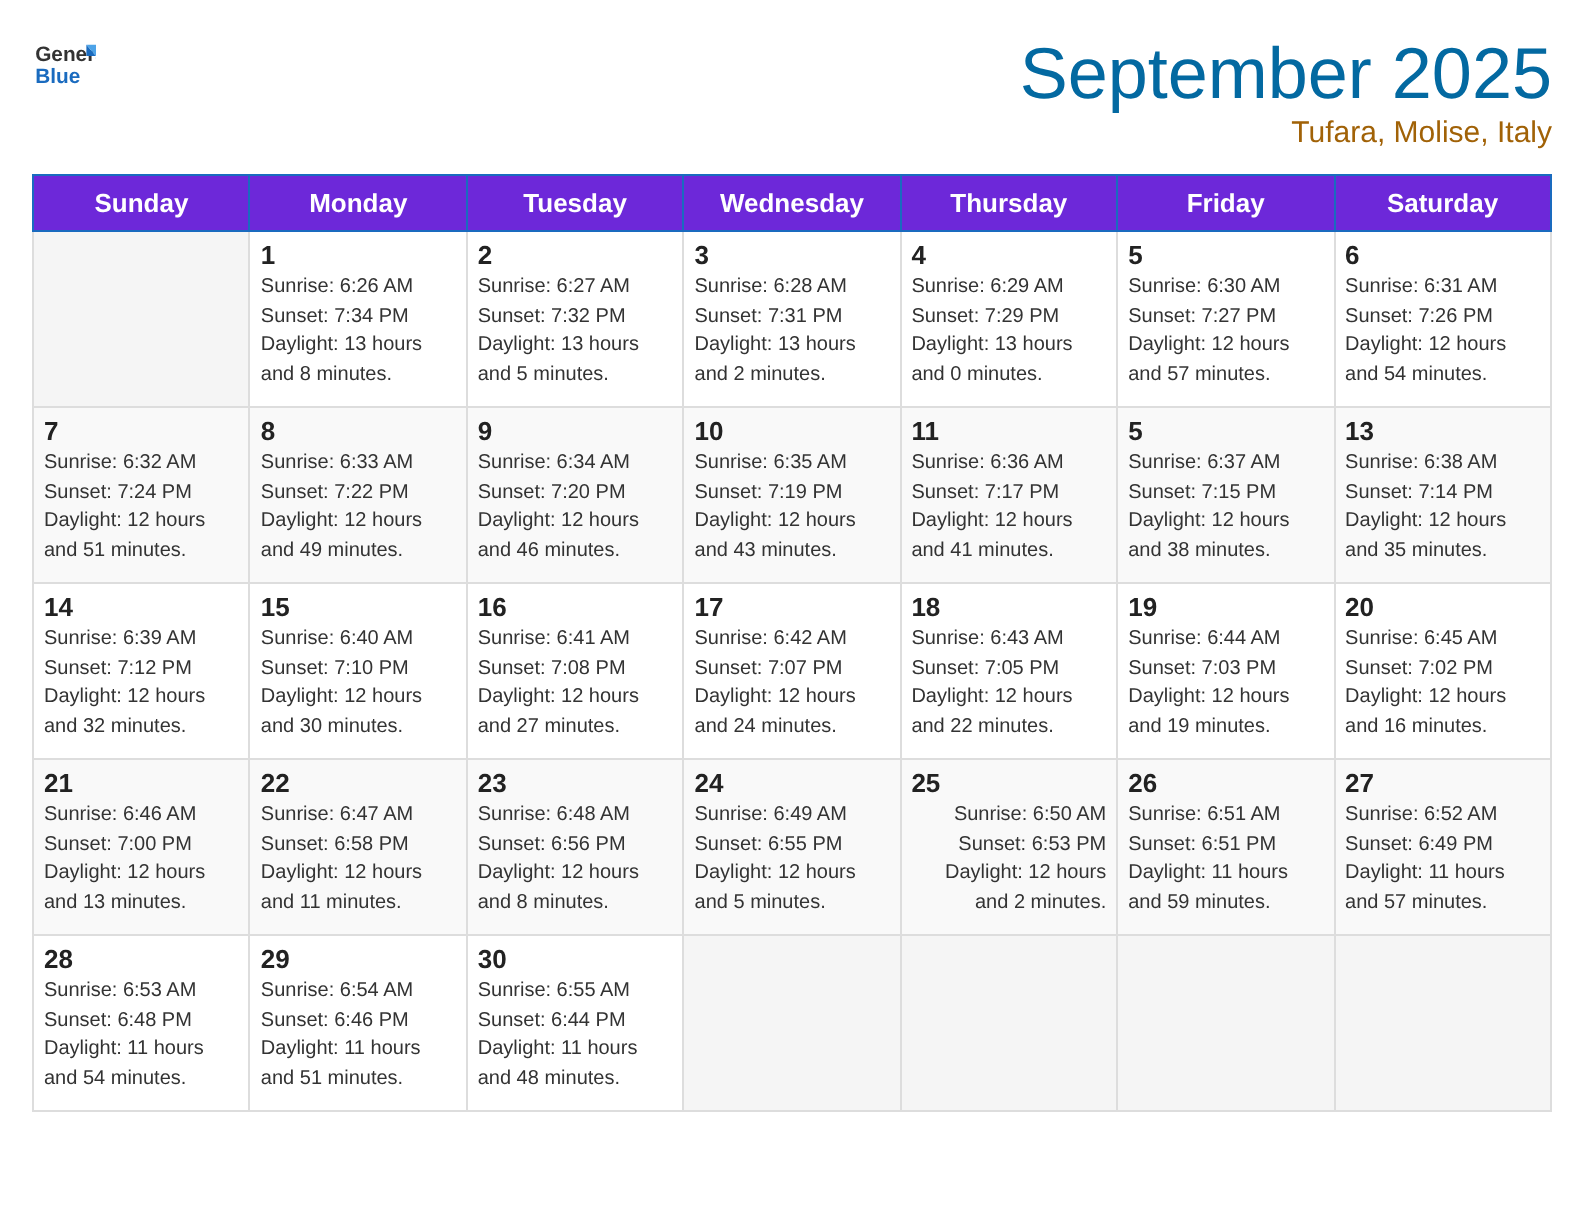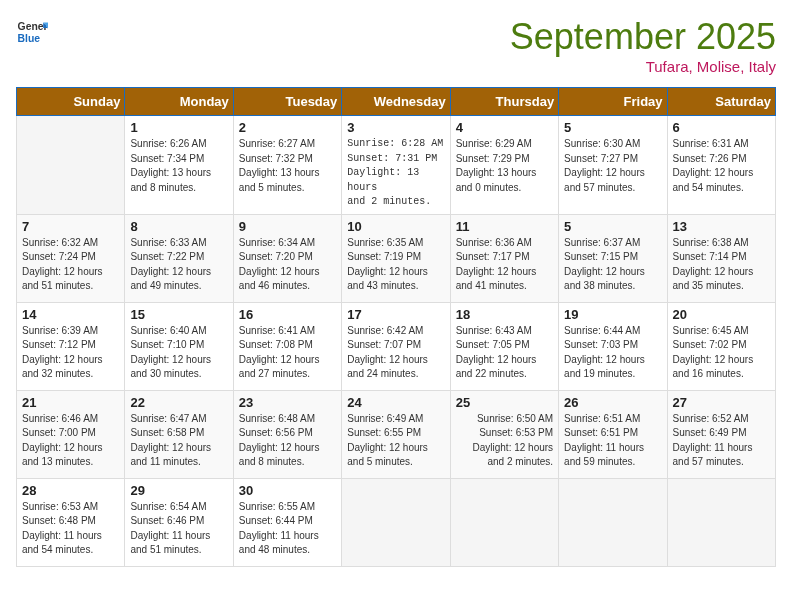--- a/index.html
+++ b/index.html
@@ -24,38 +24,38 @@
     .logo-icon {
       width: 32px;
       height: 32px;
     }
     .title-block {
       text-align: right;
     }
     .month-title {
       font-size: 36px;
       font-weight: normal;
-      color: #4d7c0f;
+      color: #0369a1;
     }
     .location-title {
       font-size: 15px;
-      color: #be185d;
+      color: #a16207;
     }
     .calendar {
       width: 100%;
       border-collapse: collapse;
       border: 1px solid #ccc;
     }
     .calendar th {
-      background-color: #a16207;
+      background-color: #6d28d9;
       color: #fff;
       font-size: 13px;
       font-weight: bold;
       padding: 6px 4px;
-      text-align: right;
+      text-align: center;
       border: 1px solid #1a6bbf;
     }
     .calendar td {
       vertical-align: top;
       padding: 4px 5px;
       border: 1px solid #ddd;
       width: 108px;
       min-height: 80px;
       font-size: 10.5px;
       color: #333;
@@ -124,21 +124,21 @@
         </td>
         <td>
           <div class="day-number">2</div>
           <div class="day-info" style="white-space: pre-line;">Sunrise: 6:27 AM
 Sunset: 7:32 PM
 Daylight: 13 hours
 and 5 minutes.</div>
         </td>
         <td>
           <div class="day-number">3</div>
-          <div class="day-info" style="white-space: pre-line; font-family: Liberation Mono, monospace;">Sunrise: 6:28 AM
+          <div class="day-info" style="white-space: pre-line;">Sunrise: 6:28 AM
 Sunset: 7:31 PM
 Daylight: 13 hours
 and 2 minutes.</div>
         </td>
         <td>
           <div class="day-number">4</div>
           <div class="day-info" style="white-space: pre-line;">Sunrise: 6:29 AM
 Sunset: 7:29 PM
 Daylight: 13 hours
 and 0 minutes.</div>

